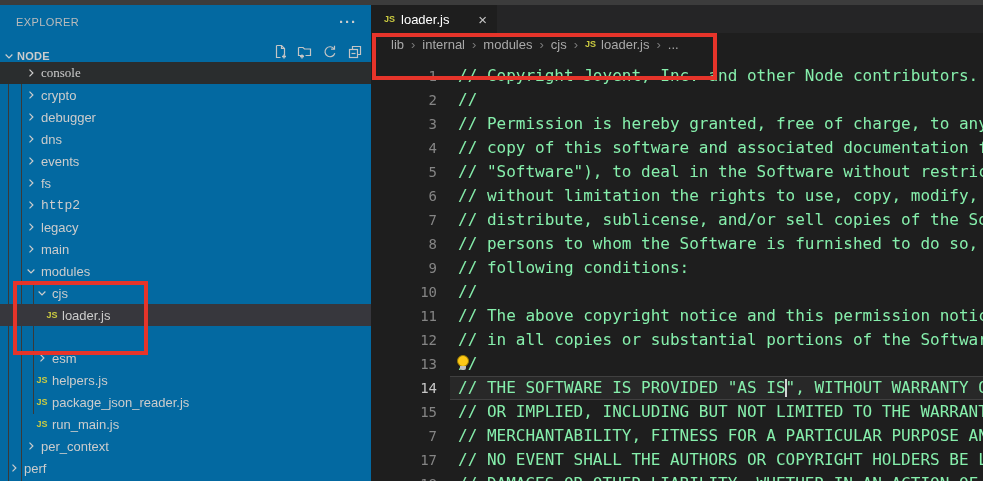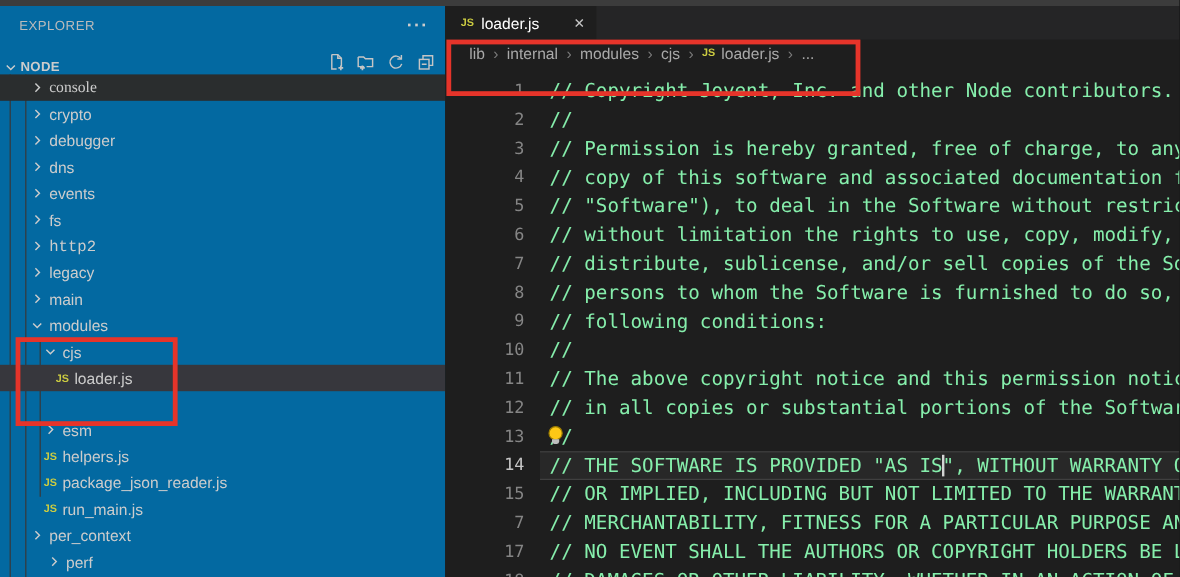--- a/index.html
+++ b/index.html
@@ -225,21 +225,21 @@
           <span class="label">run_main.js</span>
         </div>
         <div class="tree-row" style="padding-left: 23px;">
           <span class="twistie">
             <svg width="12" height="12" viewBox="0 0 16 16" fill="none" stroke="#cccccc" stroke-width="1.6">
               <path d="M6 3.5l4.5 4.5L6 12.5"></path>
             </svg>
           </span>
           <span class="label">per_context</span>
         </div>
-        <div class="tree-row" style="padding-left: 37px;">
+        <div class="tree-row" style="padding-left: 6px;">
           <span class="twistie">
             <svg width="12" height="12" viewBox="0 0 16 16" fill="none" stroke="#cccccc" stroke-width="1.6">
               <path d="M6 3.5l4.5 4.5L6 12.5"></path>
             </svg>
           </span>
           <span class="label">perf</span>
         </div>
         <div class="tree-row" style="padding-left: 39px;">
           <span class="twistie">
             <svg width="12" height="12" viewBox="0 0 16 16" fill="none" stroke="#cccccc" stroke-width="1.6">

